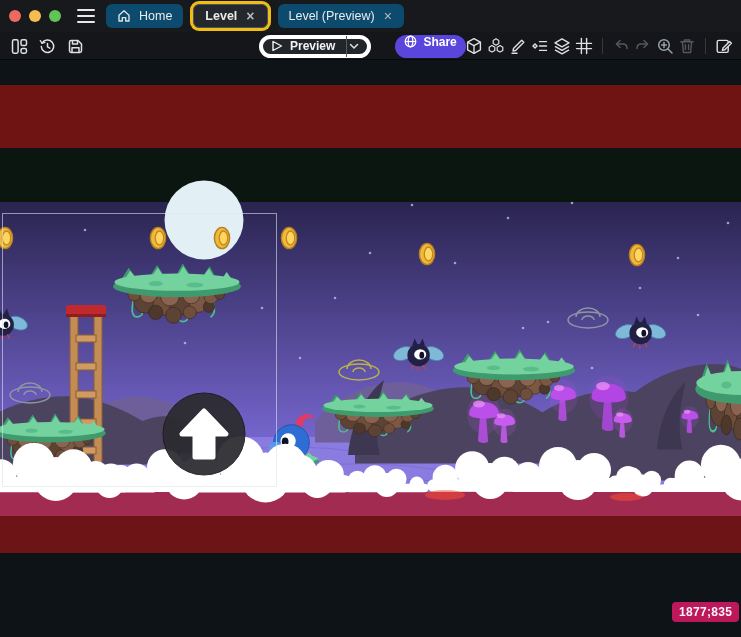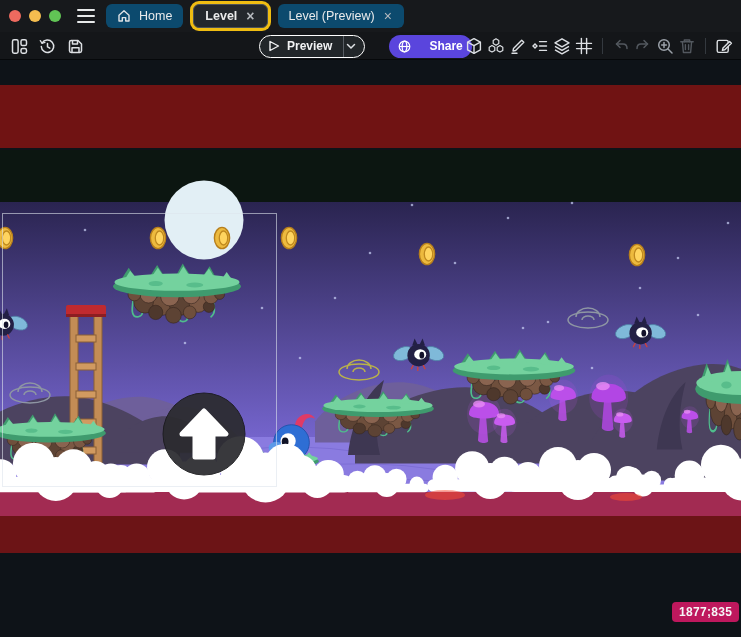--- a/index.html
+++ b/index.html
@@ -18,24 +18,24 @@
   .tab.selected{background:#24282d;border:1px solid #4e5archive358;border:1px solid #4d5258;box-shadow:0 0 0 3px #f0bd12;font-weight:bold;margin:0 3px;}
   .tab svg{display:block;}
 
   
   .toolbar{position:absolute;left:0;top:32px;width:741px;height:28px;background:#141619;border-bottom:1px solid #06080a;}
   .tgroup{position:absolute;top:0;height:28px;display:flex;align-items:center;}
   .ticon{width:18px;height:18px;display:flex;align-items:center;justify-content:center;cursor:pointer;color:#dde0e4;}
   .ticon.dis{color:#53585f;cursor:default;}
   .ticon svg{display:block;}
   .tdiv{width:1px;height:16px;background:#34393f;margin:0 5px;}
-  .btn-preview{display:flex;align-items:center;height:23px;border:1px solid #ffffff;border-radius:12px;background:#222629;color:#f1f2f3;padding:0 8px;cursor:pointer;}
+  .btn-preview{display:flex;align-items:center;height:23px;border:4px solid #ffffff;border-radius:12px;background:#222629;color:#f1f2f3;padding:0 8px;cursor:pointer;}
   .btn-preview .lbl{font-size:12px;font-weight:bold;margin:0 7px 0 7px;}
   .btn-preview .vsep{width:1px;height:21px;background:#585d63;margin:0 2px 0 4px;}
-  .btn-share{display:flex;align-items:center;gap:18px;height:23px;border-radius:12px;background:#5a45dd;color:#fff;padding:0 9px;margin-left:24px;cursor:pointer;}
+  .btn-share{display:flex;gap:6px;height:23px;border-radius:12px;background:#5a45dd;color:#fff;padding:0 9px;margin-left:24px;cursor:pointer;}
   .btn-share .lbl{font-size:12px;font-weight:bold;}
 
   
   .canvas{position:absolute;left:0;top:60px;width:741px;height:577px;background:#0e1318;overflow:hidden;}
   .band{position:absolute;left:0;width:741px;}
   .b-red{top:25px;height:63px;}
   .b-dark{top:90px;height:52px;}
   .b-sky{top:142px;height:235px;}
   .b-water{top:377px;height:55px;}
   .b-crimson{top:432px;height:24px;}

